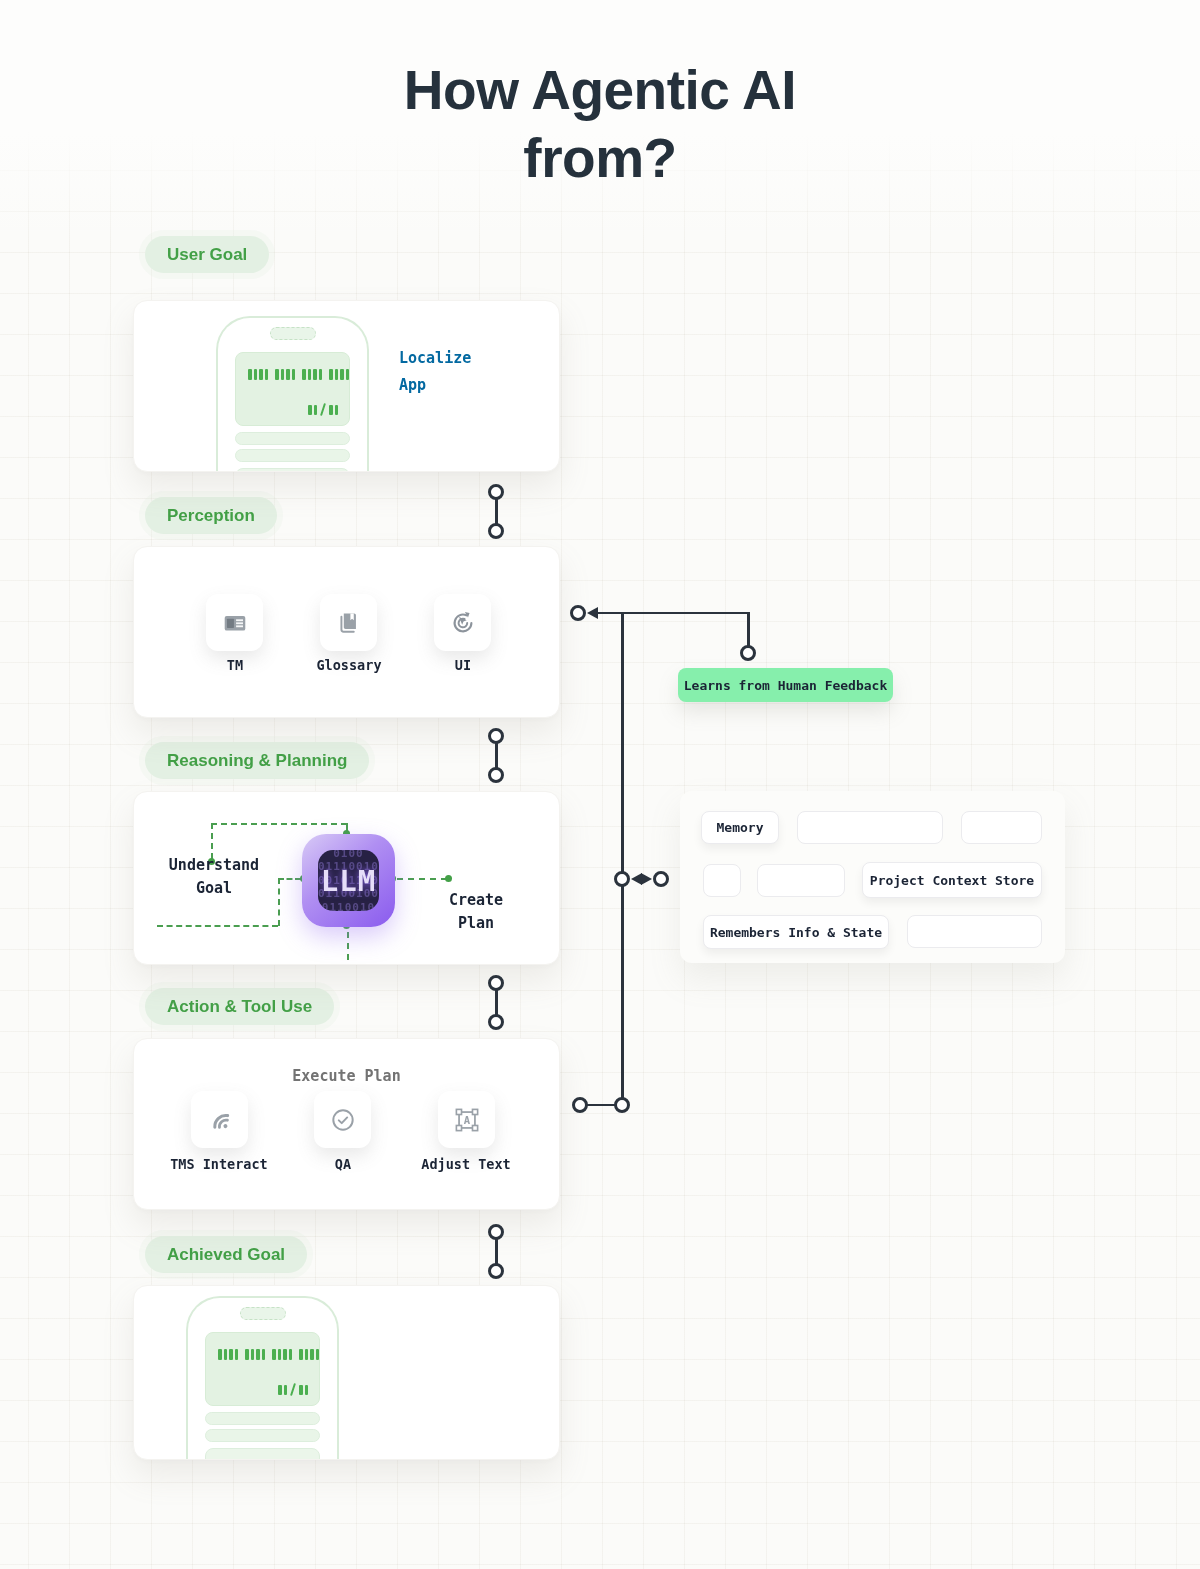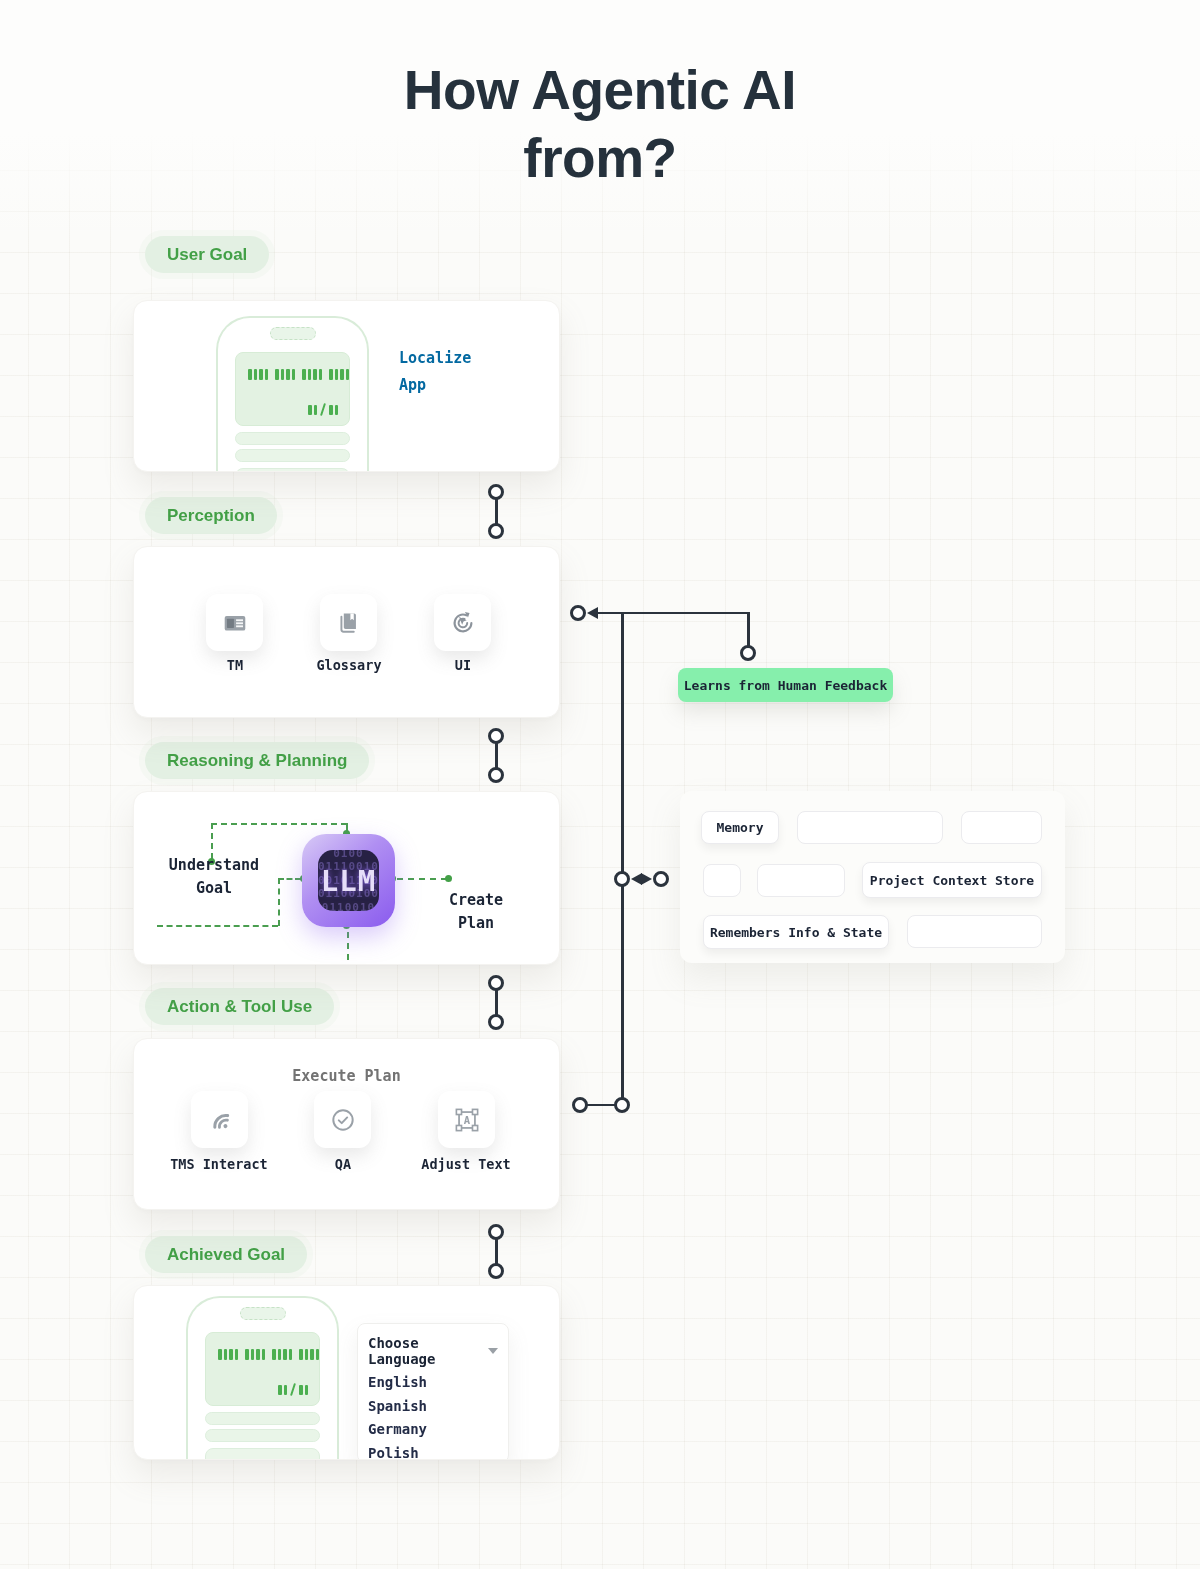--- a/index.html
+++ b/index.html
@@ -438,31 +438,20 @@
         </div>
       </div>
       <div class="row-pill r1"></div>
       <div class="row-pill r2"></div>
       <div class="contact-block">
         <div class="avatar"></div>
 
       </div>
     </div>
 
-    <div class="dropdown">
-      <div class="dd-header">
-        <span>Choose Language</span>
-        <span class="dd-caret"></span>
-      </div>
-      <div class="dd-item">English</div>
-      <div class="dd-item">Spanish</div>
-      <div class="dd-item">Germany</div>
-      <div class="dd-item">Polish</div>
-
-    </div>
   </div>
 
   <div class="cnode" style="left:488px; top:484px;"></div>
   <div class="flow-line" style="left:495px; top:499px; width:2.5px; height:25px;"></div>
   <div class="cnode" style="left:488px; top:523px;"></div>
 
   <div class="cnode" style="left:488px; top:728px;"></div>
   <div class="flow-line" style="left:495px; top:743px; width:2.5px; height:25px;"></div>
   <div class="cnode" style="left:488px; top:767px;"></div>
 

